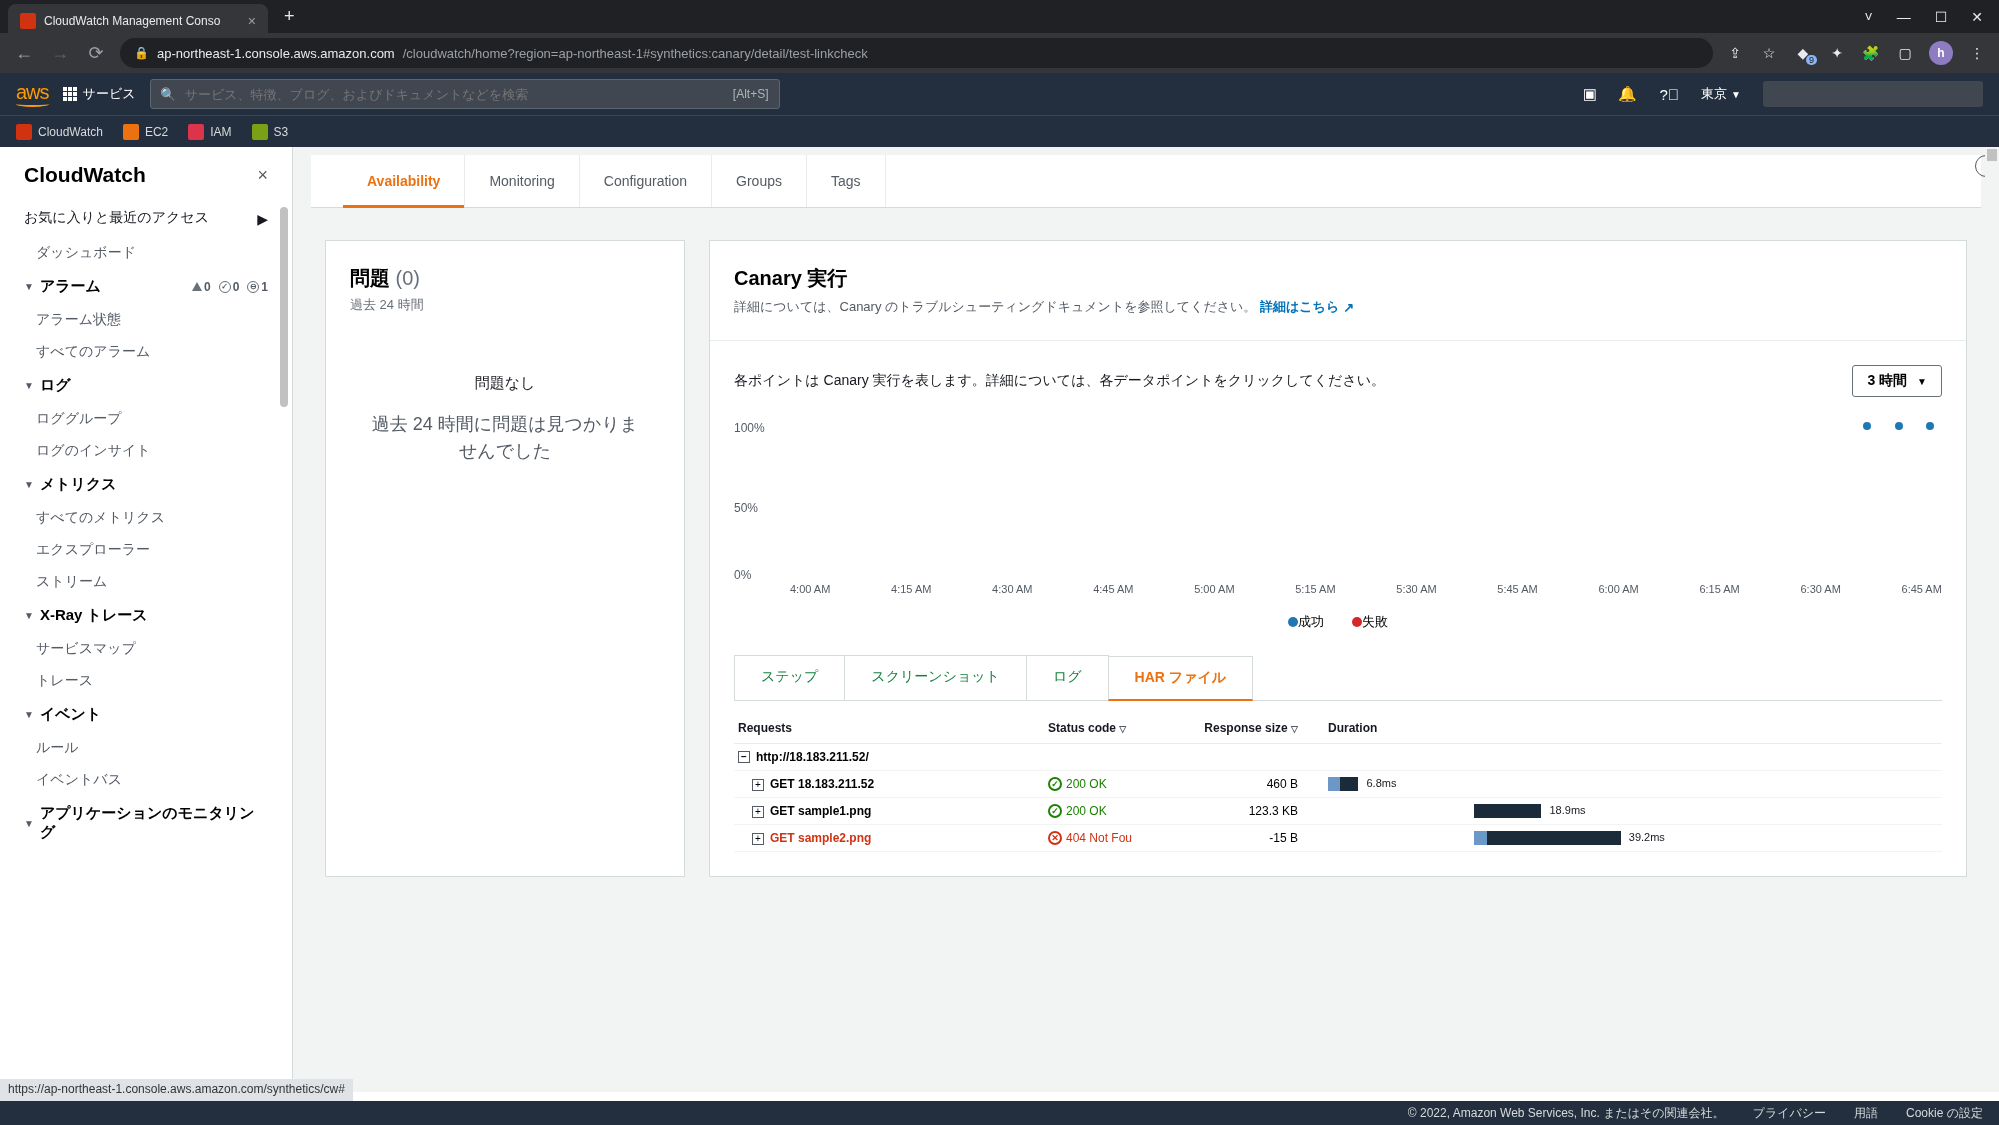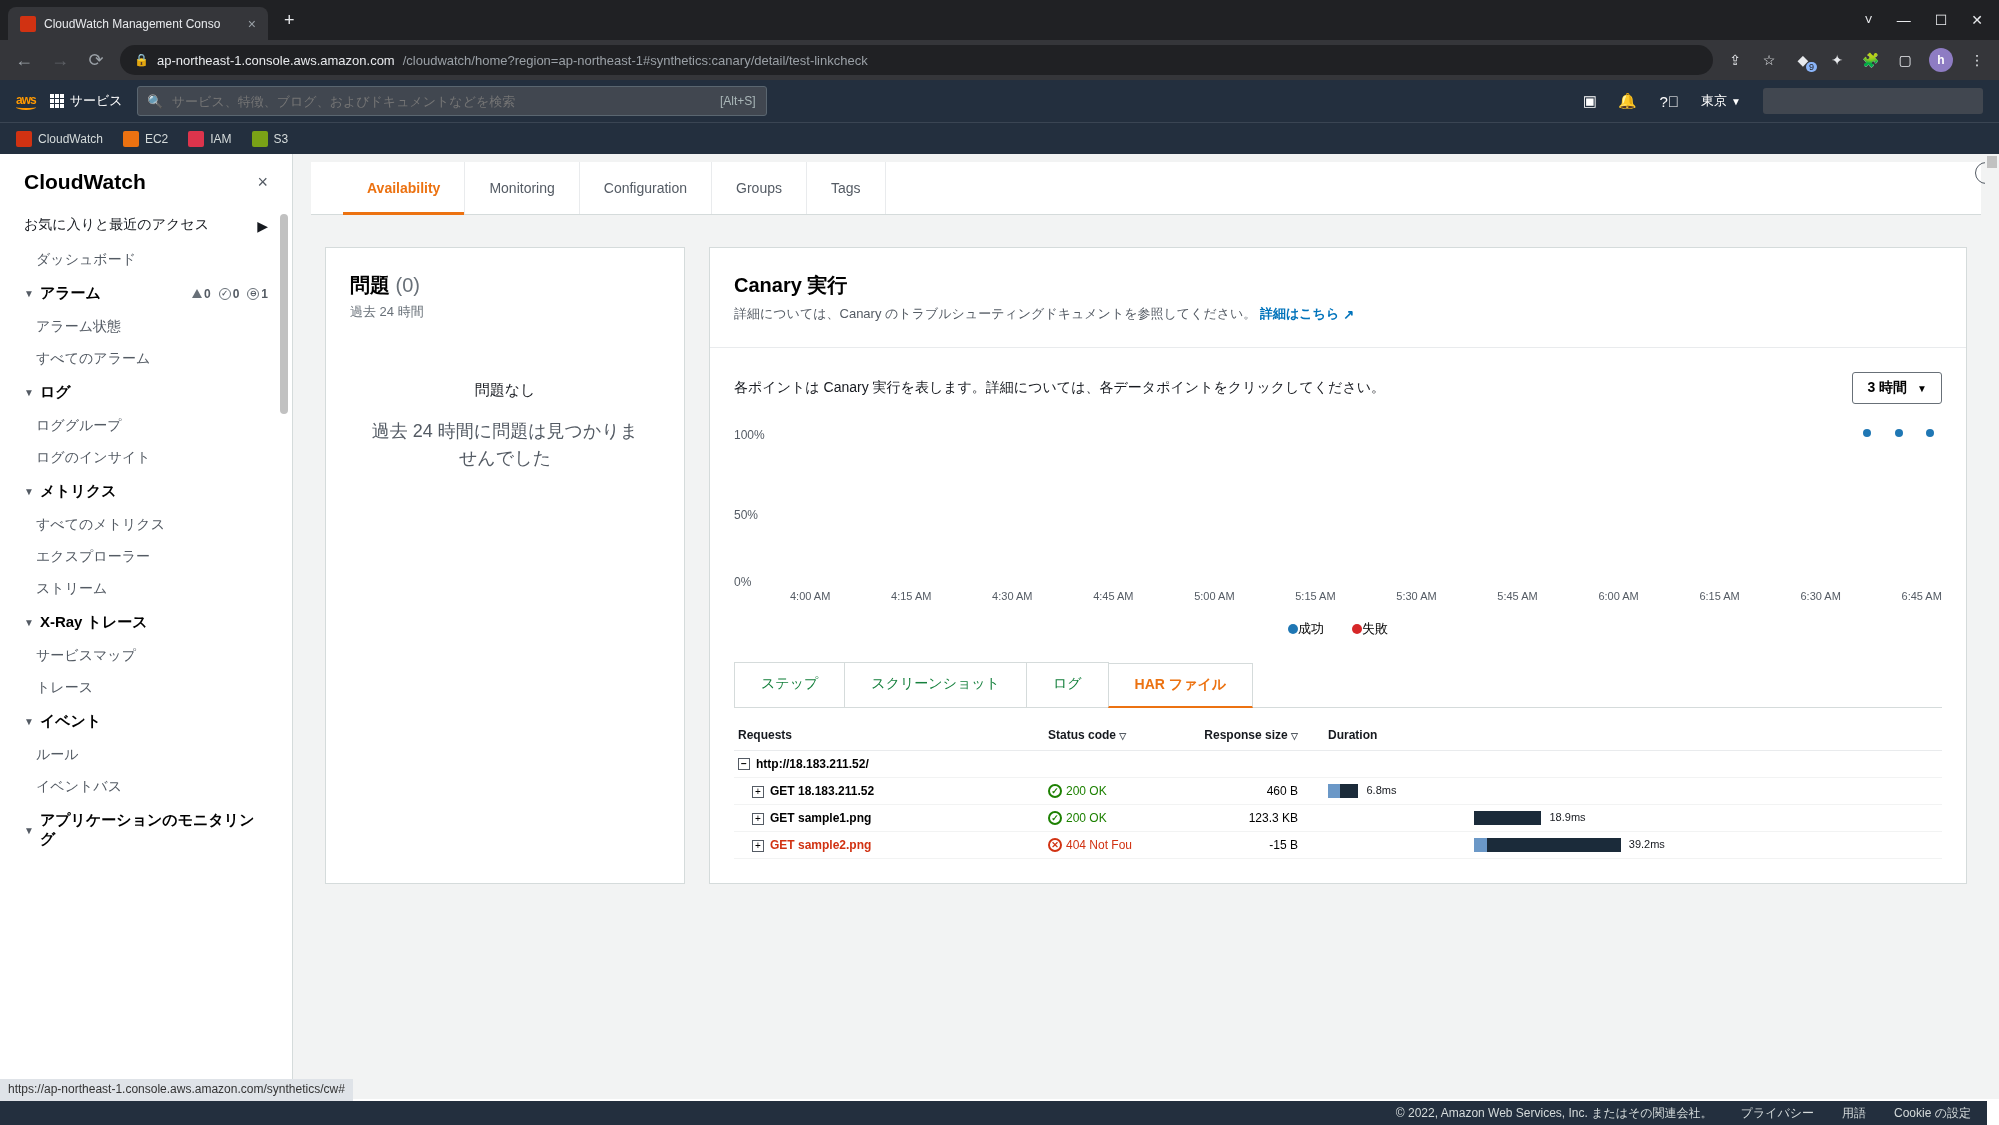--- a/index.html
+++ b/index.html
@@ -1,37 +1,37 @@
 <!DOCTYPE html>
 <html><head>
 <meta charset="utf-8">
 <style>
 *{box-sizing:border-box;margin:0;padding:0;font-family:"Amazon Ember","Helvetica Neue",Arial,sans-serif}
 body{background:#fff;overflow:hidden;width:1999px;height:1125px}
-.browser-titlebar{height:40px;background:#202124;display:flex;align-items:center;padding:0 8px}
+.browser-titlebar{height:33px;background:#202124;display:flex;align-items:center;padding:0 8px}
 .tab{height:34px;background:#35363a;border-radius:8px 8px 0 0;display:flex;align-items:center;padding:0 12px;gap:8px;margin-top:8px;max-width:280px;min-width:260px}
 .tab-favicon{width:16px;height:16px;background:#d13212;border-radius:2px;flex-shrink:0}
 .tab-title{color:#e8eaed;font-size:12px;white-space:nowrap;overflow:hidden;text-overflow:ellipsis;flex:1}
 .tab-close{color:#9aa0a6;font-size:14px;cursor:pointer;flex-shrink:0}
 .newtab{color:#e8eaed;margin-left:16px;font-size:18px;cursor:pointer}
 .window-controls{margin-left:auto;display:flex;gap:24px;color:#e8eaed;padding-right:8px}
 .window-controls span{cursor:pointer;font-size:14px}
 .browser-toolbar{height:40px;background:#35363a;display:flex;align-items:center;padding:0 12px;gap:12px}
 .nav-btn{color:#9aa0a6;font-size:18px;cursor:pointer;width:24px;text-align:center}
 .addrbar{flex:1;height:30px;background:#202124;border-radius:15px;display:flex;align-items:center;padding:0 14px;gap:8px;color:#9aa0a6;font-size:13px}
 .addrbar .lock{font-size:12px}
 .addr-host{color:#e8eaed}
 .toolbar-icons{display:flex;gap:14px;align-items:center;color:#e8eaed}
 .toolbar-icons .ico{width:20px;height:20px;display:flex;align-items:center;justify-content:center;cursor:pointer;font-size:14px}
 .avatar{width:24px;height:24px;border-radius:50%;background:#8e7cc3;display:flex;align-items:center;justify-content:center;color:#fff;font-size:12px;font-weight:bold}
 .ext-badge{position:relative}
 .ext-badge::after{content:"9";position:absolute;bottom:-2px;right:-4px;background:#8ab4f8;color:#202124;font-size:9px;border-radius:6px;padding:0 3px}
 
 .aws-header{height:42px;background:#232f3e;display:flex;align-items:center;padding:0 16px;gap:14px;color:#fff;font-size:13px}
-.aws-logo{color:#ff9900;font-weight:bold;font-size:12px;letter-spacing:-1px}
+.aws-logo{color:#ff9900;font-weight:normal;font-size:20px;letter-spacing:-1px}
 .aws-logo .smile{display:block;height:6px;border-bottom:2px solid #ff9900;border-radius:0 0 50% 50%;margin-top:-3px}
 .svc{display:flex;align-items:center;gap:6px;cursor:pointer}
 .svc-grid{display:grid;grid-template-columns:repeat(3,4px);grid-template-rows:repeat(3,4px);gap:1px}
 .svc-grid i{background:#fff;width:4px;height:4px}
 .search-wrap{flex:0 0 630px;height:30px;background:#414750;border:1px solid #5a6670;border-radius:3px;display:flex;align-items:center;padding:0 10px;gap:8px;color:#aab7b8}
 .search-wrap input{flex:1;background:transparent;border:none;color:#fff;font-size:13px;outline:none}
 .kbd{color:#aab7b8;font-size:12px}
 .hdr-right{margin-left:auto;display:flex;align-items:center;gap:22px}
 .hdr-right .ic{cursor:pointer;font-size:15px}
 .region{display:flex;align-items:center;gap:4px;cursor:pointer}
@@ -109,21 +109,21 @@
 .ico-ok{border:2px solid #1d8102;color:#1d8102}
 .ico-err{border:2px solid #d13212;color:#d13212}
 .req-err{color:#d13212;font-weight:bold}
 .dur-bar{position:relative;height:14px;display:flex;align-items:flex-start}
 .bar{height:14px;background:#1b2b3a}
 .bar.light{background:#6b98c7}
 .dur-txt{margin-left:8px;font-size:11px;color:#16191f}
 .dur-edge{position:absolute;right:0;font-size:16px;color:#545b64}
 
 .status-bar{position:fixed;bottom:24px;left:0;height:22px;background:#dfe3e8;font-size:12px;color:#333;padding:3px 8px}
-.footer{position:fixed;bottom:0;left:0;right:12px;height:24px;background:#232f3e;color:#d5dbdb;font-size:12px;display:flex;align-items:center;justify-content:flex-end;padding:0 16px;gap:28px}
+.footer{position:fixed;bottom:0;left:0;right:0;height:24px;background:#232f3e;color:#d5dbdb;font-size:12px;display:flex;align-items:center;justify-content:flex-end;padding:0 16px;gap:28px}
 .info-btn{position:absolute;right:2px;top:8px;width:22px;height:22px;border:1.5px solid #545b64;border-radius:50%;display:flex;align-items:center;justify-content:center;font-size:12px;font-weight:bold;color:#545b64;cursor:pointer}
 </style>
 </head>
 <body>
 
 <div class="browser-titlebar">
   <div class="tab">
     <div class="tab-favicon"></div>
     <span class="tab-title">CloudWatch Management Conso</span>
     <span class="tab-close">×</span>

